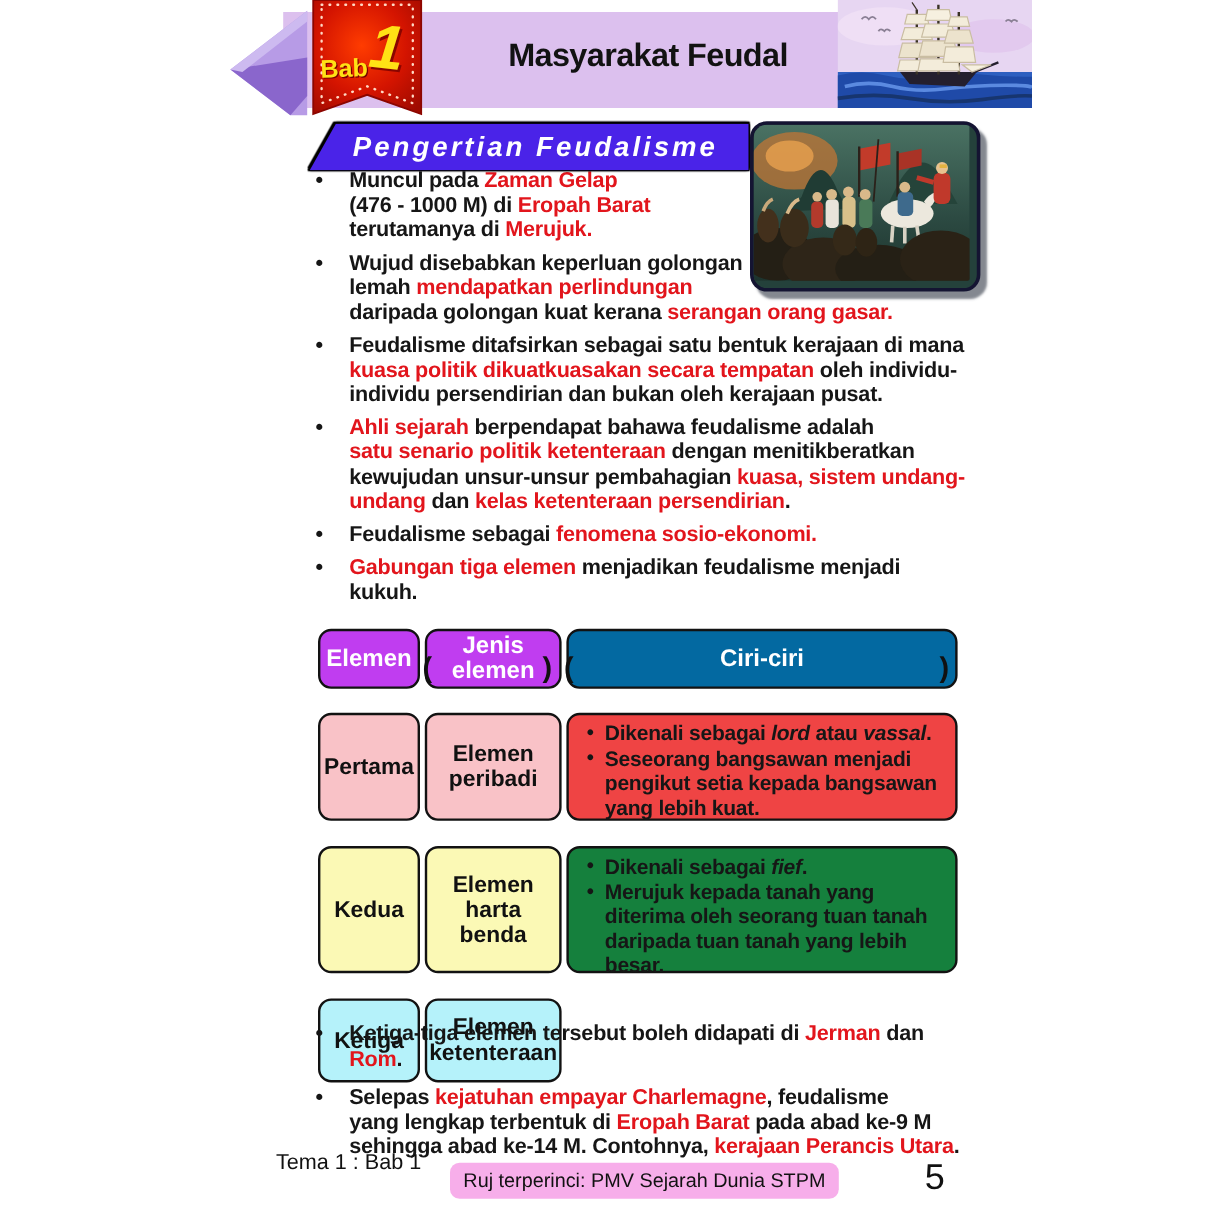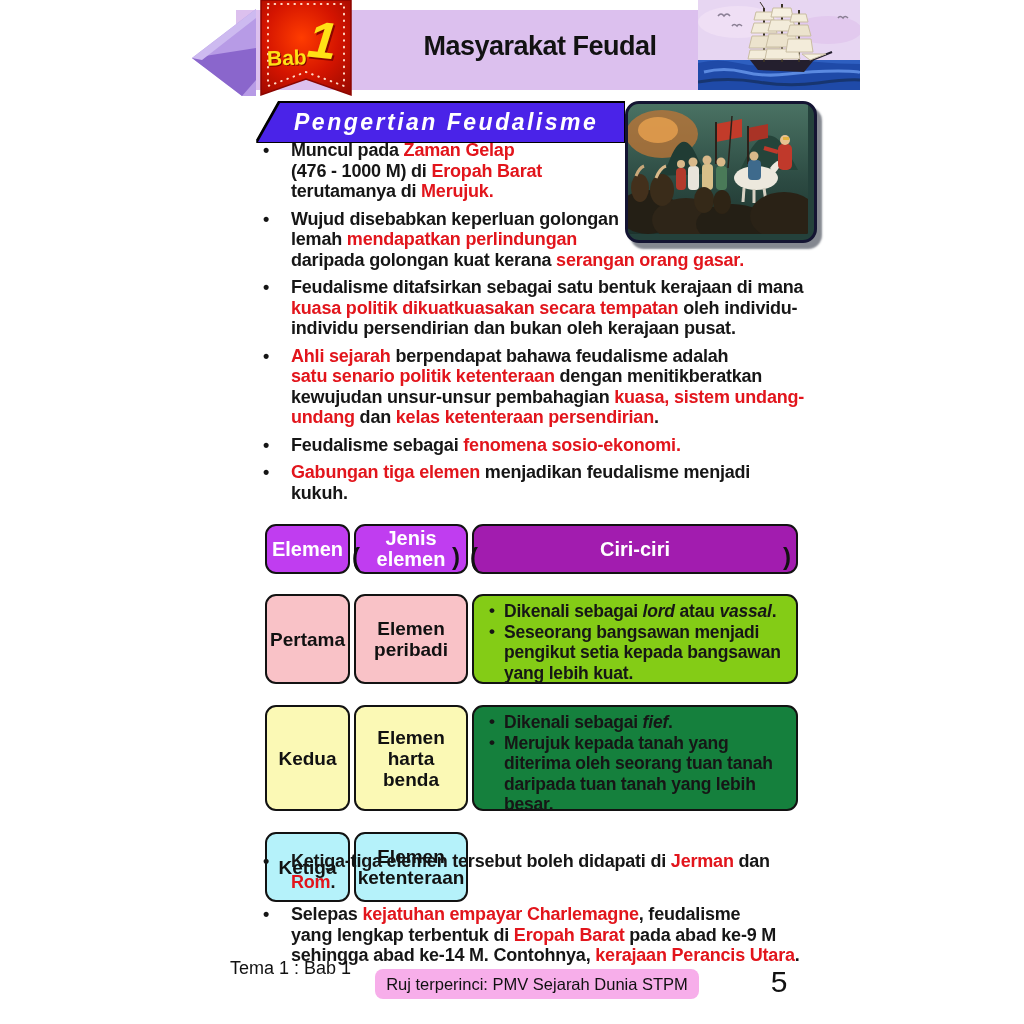--- a/index.html
+++ b/index.html
@@ -214,27 +214,27 @@
       <span class="dot"></span>
       <div class="bullet-text"><span class="seg-r">Gabungan tiga elemen</span><span> menjadikan feudalisme menjadi</span><br><span>kukuh.</span></div>
     </div>
   </div>
 
   <div class="tbl">
     <div class="tbl-row hdr">
       <div class="cell c1" style="background: rgb(192, 61, 240);">Elemen</div>
       <div class="cell c2" style="white-space: pre-line; background: rgb(192, 61, 240);">Jenis
 elemen</div>
-      <div class="cell c3" style="background: #a21caf;">Ciri-ciri</div>
+      <div class="cell c3" style="background: #0369a1;">Ciri-ciri</div>
     </div>
     <div class="tbl-row r1">
       <div class="cell c1 lbl" style="background: rgb(249, 194, 199);">Pertama</div>
       <div class="cell c2 lbl" style="white-space: pre-line; background: rgb(249, 194, 199);">Elemen
 peribadi</div>
-      <div class="cell c3 ciri" style="background: #84cc16;">
+      <div class="cell c3 ciri" style="background: #ef4444;">
           <div class="ciri-item">
             <span class="bdot"></span>
             <div class="ciri-text"><span>Dikenali sebagai </span><span class="seg-i">lord</span><span> atau </span><span class="seg-i">vassal</span><span>.</span></div>
           </div>
           <div class="ciri-item">
             <span class="bdot"></span>
             <div class="ciri-text"><span>Seseorang bangsawan menjadi</span><br><span>pengikut setia kepada bangsawan</span><br><span>yang lebih kuat.</span></div>
           </div>
         </div>
     </div>

